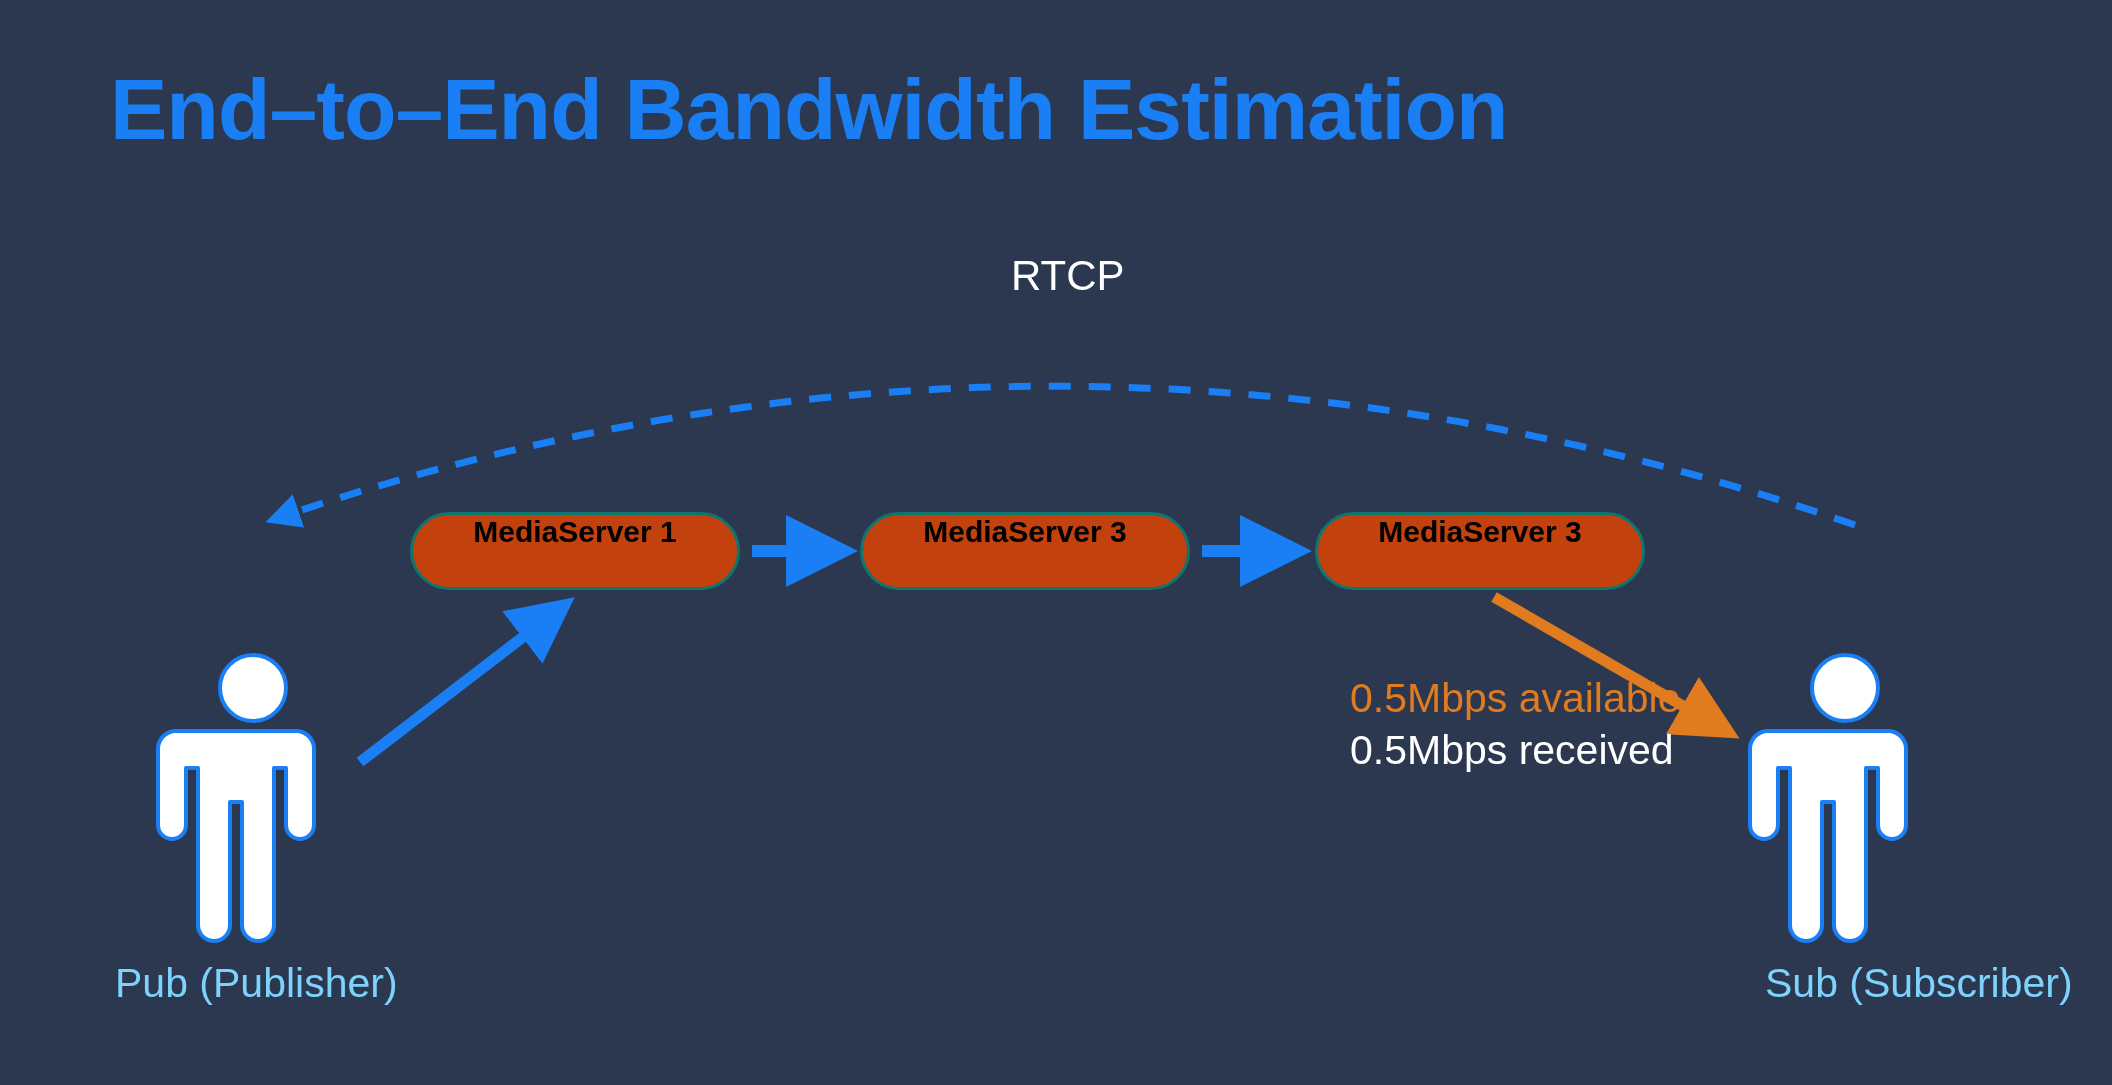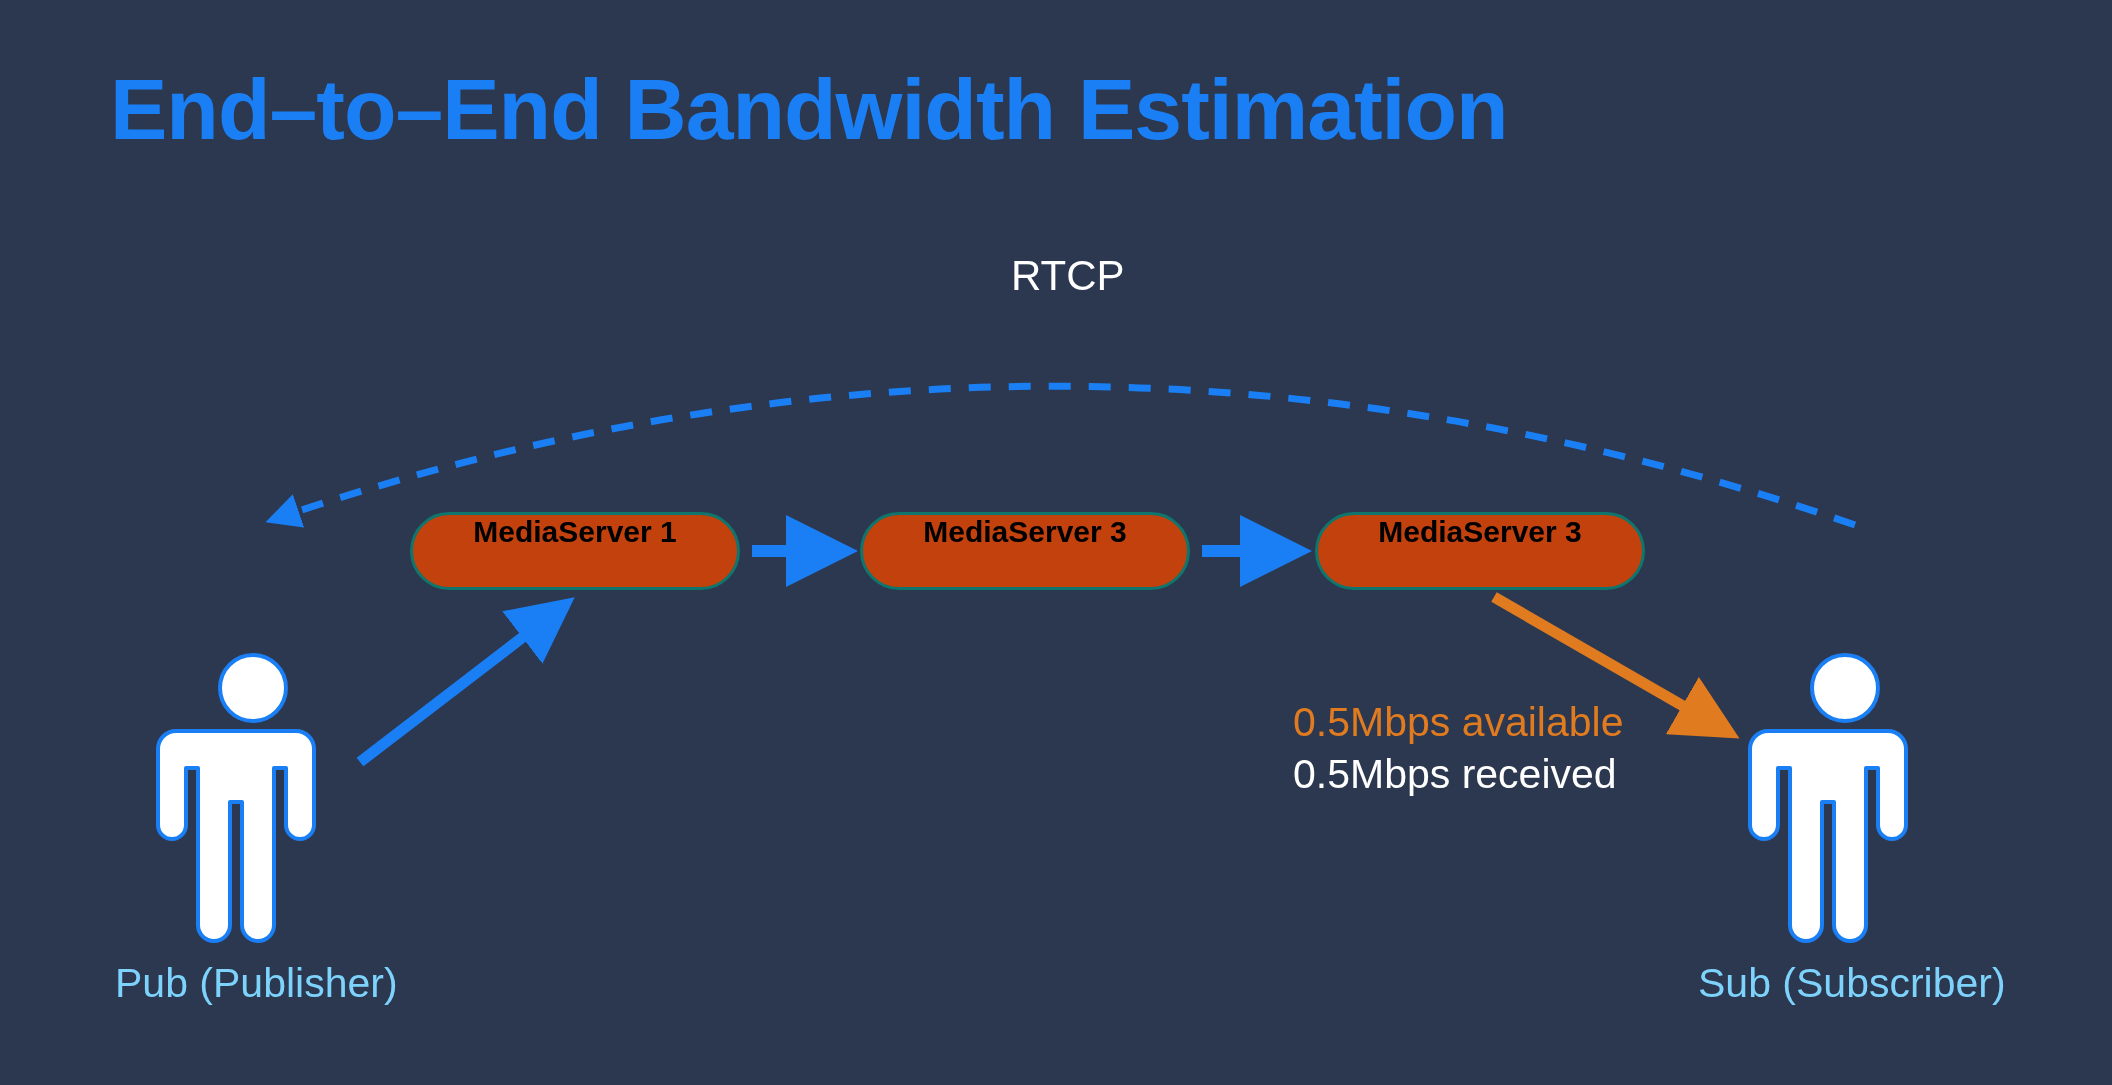--- a/index.html
+++ b/index.html
@@ -79,31 +79,31 @@
     white-space: nowrap;
   }
   .annot-line {
     font-size: 41px;
     display: block;
   }
   .annot-white  { color: #ffffff; }
   .annot-orange { color: #e07b20; }
 
   #annot-left  { left: 483px;  top: 672px; }
-  #annot-right { left: 1293px; top: 672px; margin-top: 24px; }
+  #annot-right { left: 1350px; top: 672px; }
 
   
   .person-caption {
     position: absolute;
     font-size: 41px;
     color: #7dd3fc;
     white-space: nowrap;
   }
   #caption-pub { left: 115px;  top: 960px; }
-  #caption-sub { left: 1698px; top: 960px; }
+  #caption-sub { left: 1765px; top: 960px; }
 </style>
 </head>
 <body>
 
 <div id="slide">
 
   <div id="slide-title">End–to–End Bandwidth Estimation</div>
 
   <div id="rtcp-label">RTCP</div>
 

